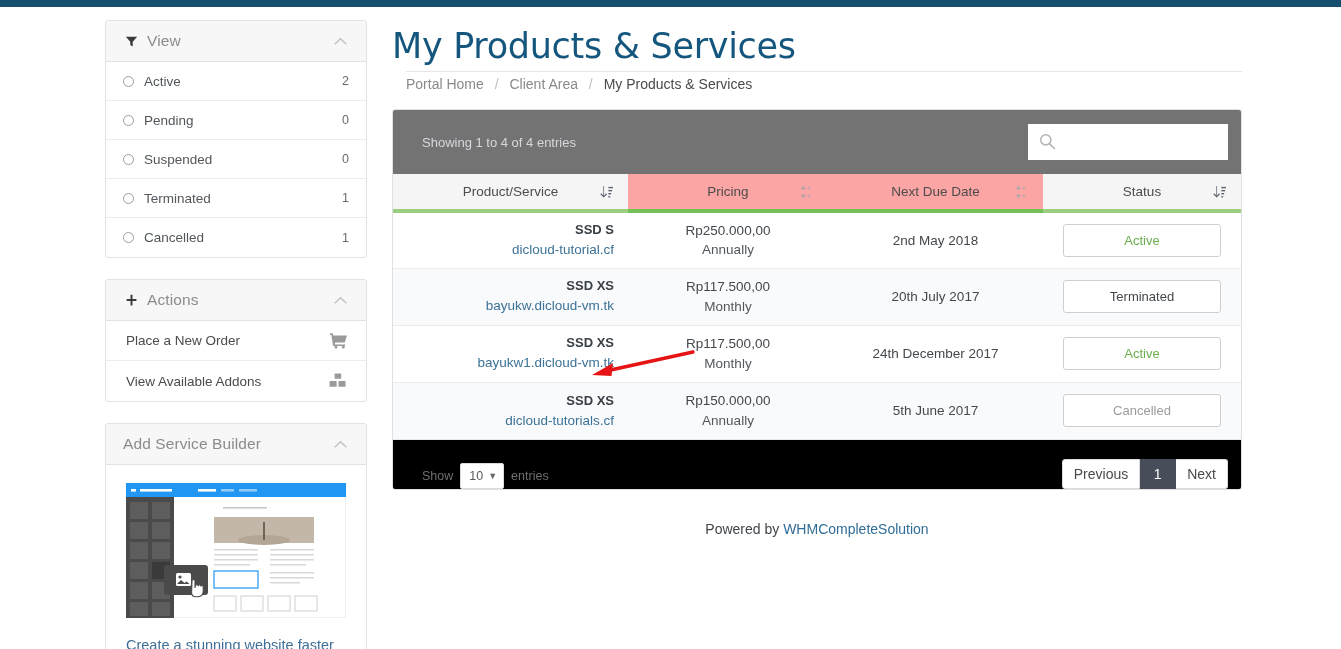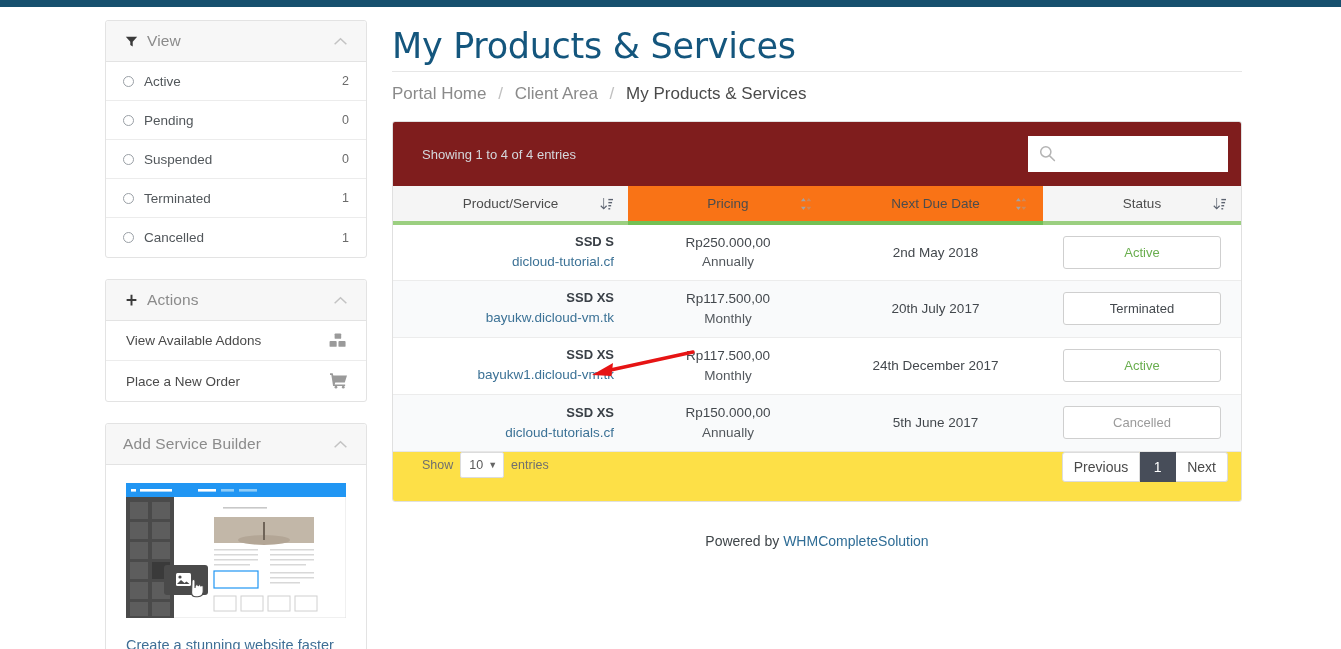--- a/index.html
+++ b/index.html
@@ -129,37 +129,38 @@
     color: #14567d;
     font-weight: 400;
     letter-spacing: -0.3px;
     margin: 0;
     padding: 7px 0 5px 0;
     line-height: 1.12;
     font-family: "DejaVu Sans", sans-serif;
   }
   .breadcrumb {
     border-top: 1px solid #e6e6e6;
-    padding: 12px 0 0 0;
-    font-size: 17px;
+    padding: 4px 0 0 0;
+    font-size: 14px;
     color: #8a8a8a;
+    margin-left: 14px;
   }
   .breadcrumb a { color: #8a8a8a; text-decoration: none; cursor: pointer; }
   .breadcrumb .sep { color: #c0c0c0; margin: 0 7px; }
   .breadcrumb .cur { color: #4a4a4a; }
 
   .table-panel {
     margin-top: 17px;
     border: 1px solid #e0e0e0;
     border-radius: 3px;
     overflow: hidden;
     background: #fff;
   }
   .tbl-head {
-    background: #7f1d1d;
+    background: #737373;
     height: 64px;
     display: flex;
     align-items: center;
     padding: 0 13px 0 29px;
   }
   .tbl-info {
     color: #d5d8dd;
     font-size: 13px;
     flex: 1;
   }
@@ -188,21 +189,21 @@
   table.dt {
     width: 100%;
     border-collapse: collapse;
     table-layout: fixed;
   }
   table.dt th {
     height: 37px;
     font-size: 13.5px;
     font-weight: 400;
     color: #4c4c4c;
-    background: #f97316;
+    background: #fca5a5;
     border-bottom: 4px solid #73c054;
     padding: 0 14px;
     position: relative;
     text-align: center;
     cursor: pointer;
   }
   table.dt th.sorted {
     background: #f5f5f5;
     border-bottom-color: #9bcf80;
   }
@@ -263,25 +264,25 @@
     font-size: 13px;
     font-family: "Liberation Sans", sans-serif;
     text-align: center;
     cursor: pointer;
   }
   .st-active { color: #6aae4f; }
   .st-terminated { color: #43484d; }
   .st-cancelled { color: #9b9b9b; }
 
   .tbl-foot {
-    background: #fde047;
+    background: #000000;
     border-top: 1px solid #e7e7e7;
     height: 50px;
     display: flex;
-    align-items: flex-start;
+    align-items: flex-end;
     padding: 0 13px 0 29px;
   }
   .show-entries {
     font-size: 12.5px;
     color: #6f6f6f;
     flex: 1;
     display: flex;
     align-items: center;
   }
   .len-select {
@@ -394,37 +395,37 @@
             </svg>
         </span>
         <span class="panel-title">Actions</span>
         <span class="chev">
           <svg width="15" height="9" viewBox="0 0 16 10">
               <path fill="none" stroke="currentColor" stroke-width="1.7" d="M1.5 8L8 2l6.5 6"></path>
             </svg>
         </span>
       </div>
       <div class="act-row">
+        <span class="act-label">Place a New Order</span>
+        <span class="act-icon">
+          <svg width="17" height="16" viewBox="0 0 20 18">
+              <path fill="currentColor" d="M0 0h3.2l.7 2.4H20l-2.6 8.3H6.2L5.5 13h12.3v1.9H3.6L1.6 1.9H0z"></path>
+              <circle fill="currentColor" cx="7" cy="16.3" r="1.6"></circle>
+              <circle fill="currentColor" cx="15.6" cy="16.3" r="1.6"></circle>
+            </svg>
+        </span>
+      </div>
+      <div class="act-row">
         <span class="act-label">View Available Addons</span>
         <span class="act-icon">
           <svg width="18" height="16" viewBox="0 0 20 18">
             <rect fill="currentColor" x="6.2" y="0.5" width="7.4" height="6" rx="1"></rect>
             <rect fill="currentColor" x="0.5" y="9" width="8" height="6.6" rx="1"></rect>
             <rect fill="currentColor" x="10.5" y="9" width="8" height="6.6" rx="1"></rect>
           </svg>
-        </span>
-      </div>
-      <div class="act-row">
-        <span class="act-label">Place a New Order</span>
-        <span class="act-icon">
-          <svg width="17" height="16" viewBox="0 0 20 18">
-              <path fill="currentColor" d="M0 0h3.2l.7 2.4H20l-2.6 8.3H6.2L5.5 13h12.3v1.9H3.6L1.6 1.9H0z"></path>
-              <circle fill="currentColor" cx="7" cy="16.3" r="1.6"></circle>
-              <circle fill="currentColor" cx="15.6" cy="16.3" r="1.6"></circle>
-            </svg>
         </span>
       </div>
     </div>
 
     <div class="panel">
       <div class="panel-head">
         <span class="panel-title">Add Service Builder</span>
         <span class="chev">
           <svg width="15" height="9" viewBox="0 0 16 10">
               <path fill="none" stroke="currentColor" stroke-width="1.7" d="M1.5 8L8 2l6.5 6"></path>

